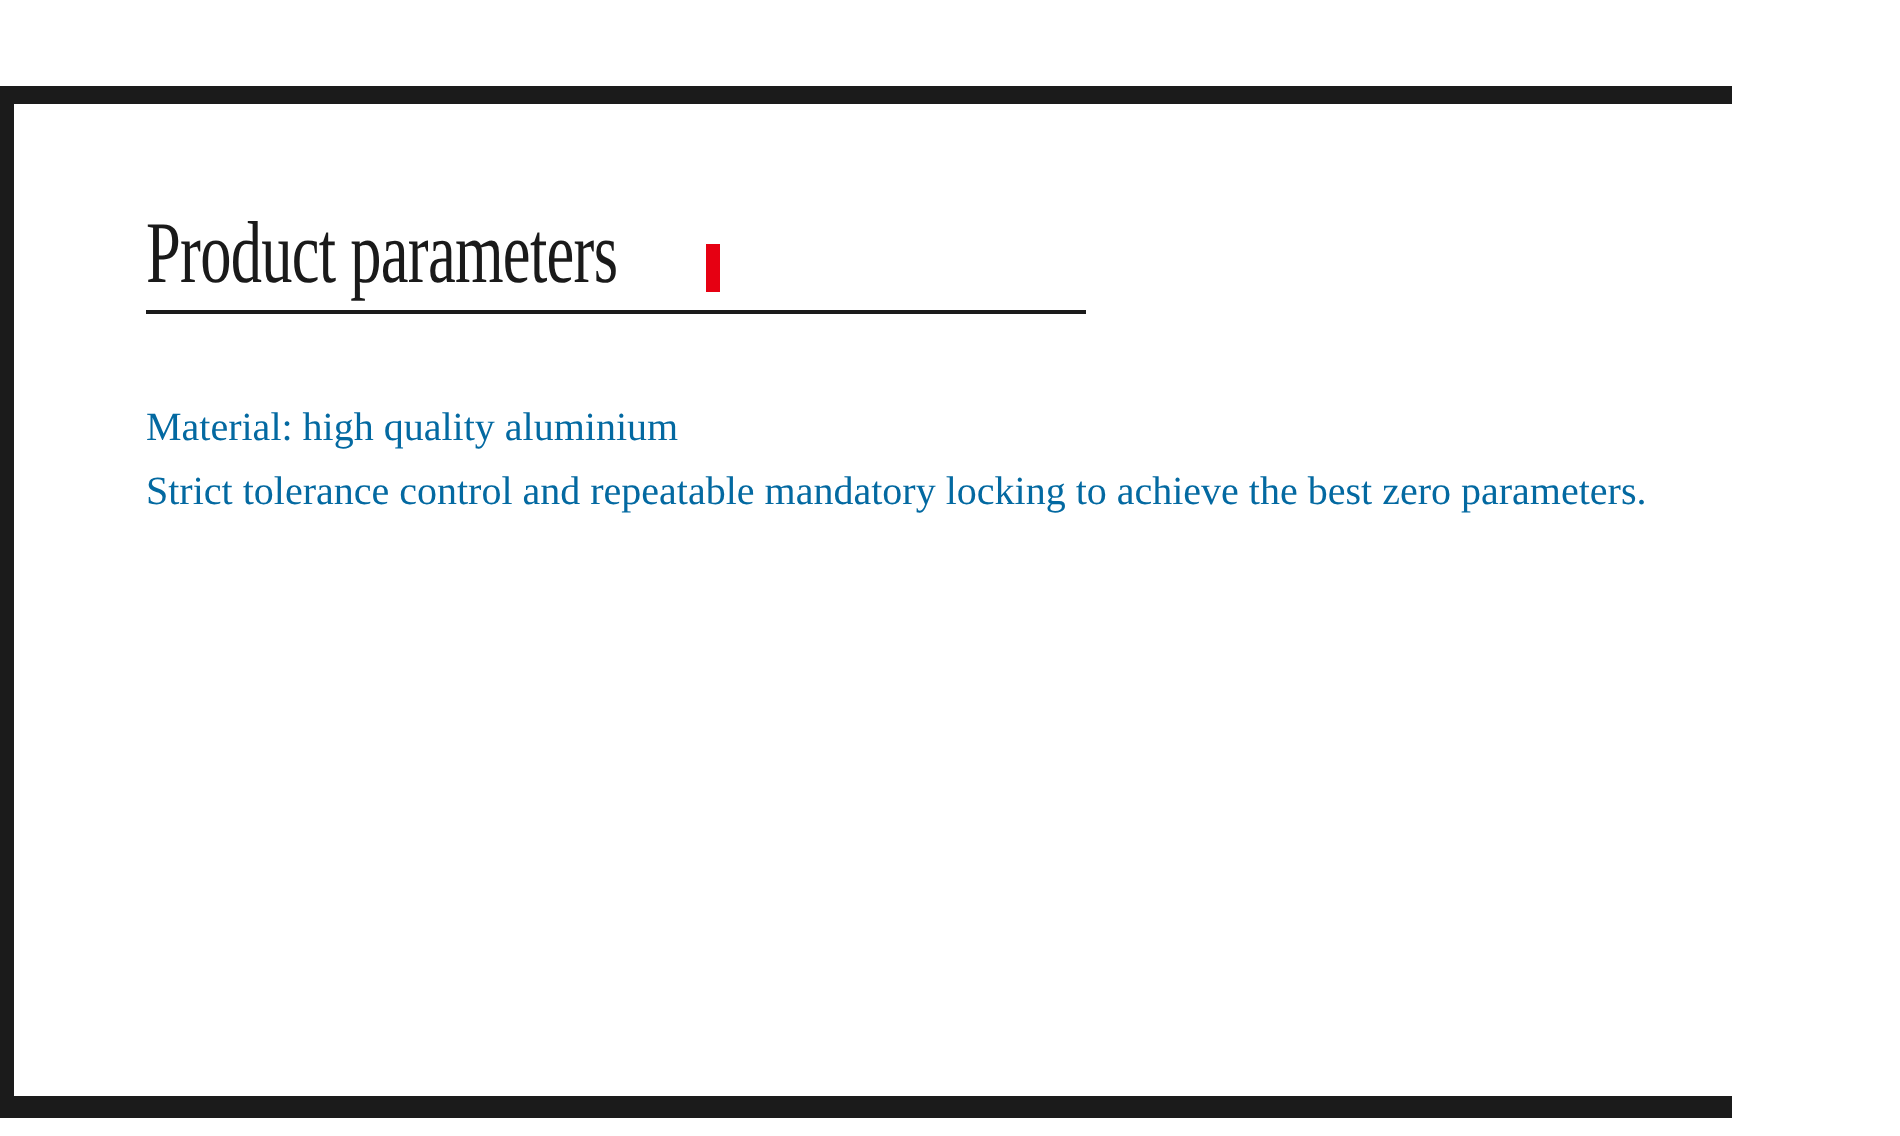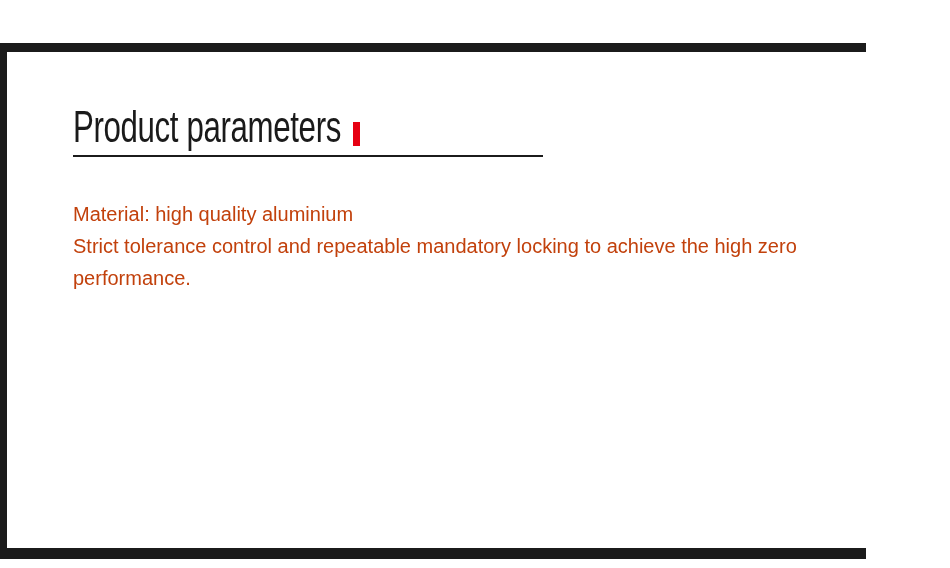--- a/index.html
+++ b/index.html
@@ -6,21 +6,21 @@
     margin: 0;
     padding: 0;
     background: #ffffff;
   }
   .canvas {
     position: relative;
     width: 866px;
     height: 568px;
     background: #ffffff;
     overflow: hidden;
-    font-family: Liberation Sans, sans-serif;
+    font-family: Liberation Serif, serif;
   }
   
   .frame {
     position: absolute;
     left: 0;
     top: 43px;
     width: 950px;
     height: 516px;
     box-sizing: border-box;
     border-style: solid;
@@ -59,21 +59,21 @@
     height: 2px;
     background: #1b1b1b;
   }
   .specs {
     position: absolute;
     left: 73px;
     top: 198px;
     width: 830px;
     font-size: 20px;
     line-height: 32px;
-    color: #c2410c;
+    color: #0369a1;
   }
   .spec-line {
     white-space: nowrap;
   }
   .spec-note {
     max-width: 800px;
   }
 </style>
 </head>
 <body>
@@ -83,16 +83,16 @@
   <div class="frame" style="border-color: rgb(27, 27, 27);"></div>
 
   <h1 class="title">Product parameters</h1>
 
   <span class="accent-mark" style="background: rgb(230, 0, 18);"></span>
 
   <div class="title-underline" style="background: rgb(27, 27, 27);"></div>
 
   <div class="specs">
     <div class="spec-line">Material: high quality aluminium</div>
-    <div class="spec-note">Strict tolerance control and repeatable mandatory locking to achieve the high zero performance.</div>
+    <div class="spec-note">Strict tolerance control and repeatable mandatory locking to achieve the best zero parameters.</div>
   </div>
 
 </div>
 
 </body></html>

